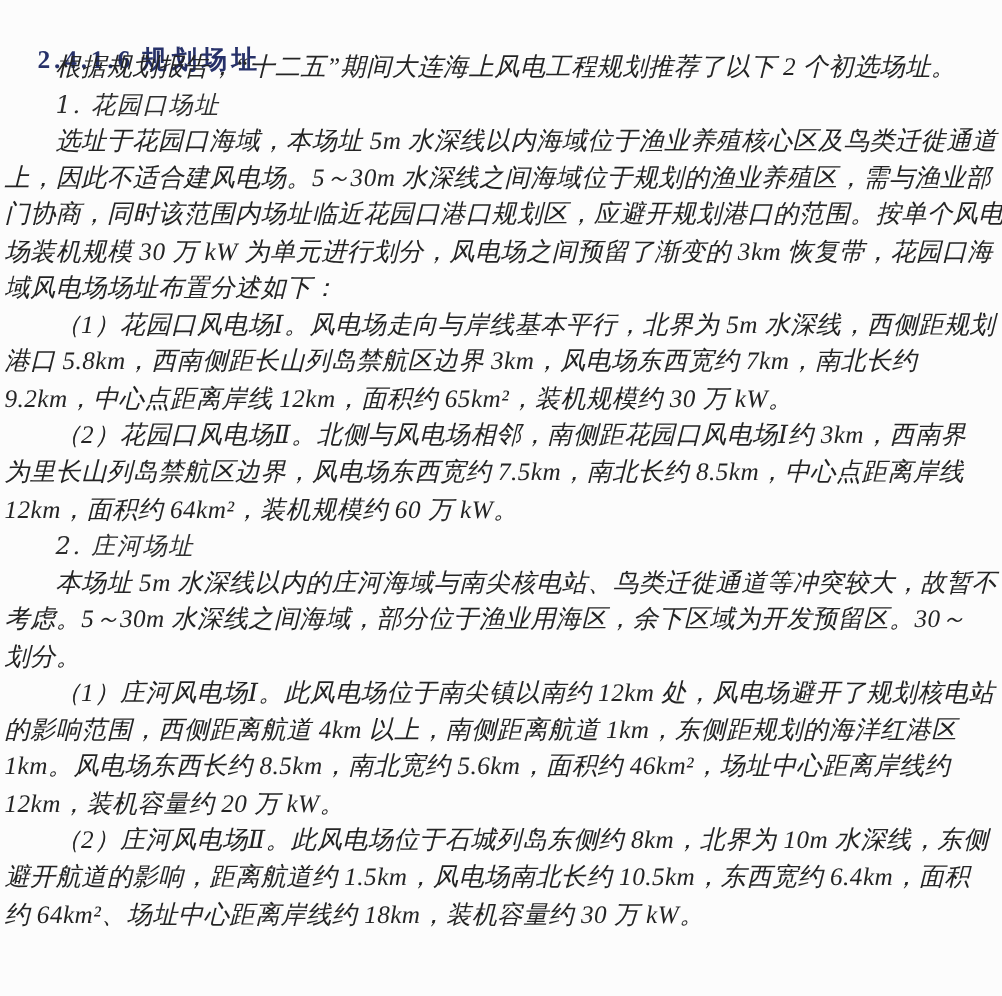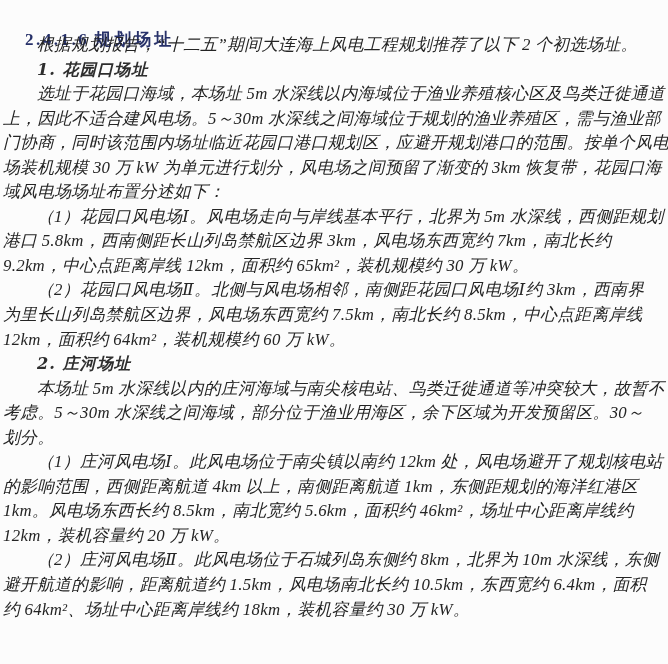--- a/index.html
+++ b/index.html
@@ -44,21 +44,20 @@
     font-style: italic;
   }
   .line.body-indent { padding-left: 34px; }
   .line.subheading {
     padding-left: 34px;
     font-style: italic;
     color: var(--subheading-color);
     font-size: 16.2px;
     letter-spacing: 1px;
     font-family: "DejaVu Serif", "Liberation Serif", serif;
-    font-weight: bold;
   }
 </style>
 </head>
 <body>
 
 <div class="page">
   <div class="heading">
     <span class="h-num">2.4.1.6</span><span class="h-title">规划场址</span>
   </div>
   <div>

